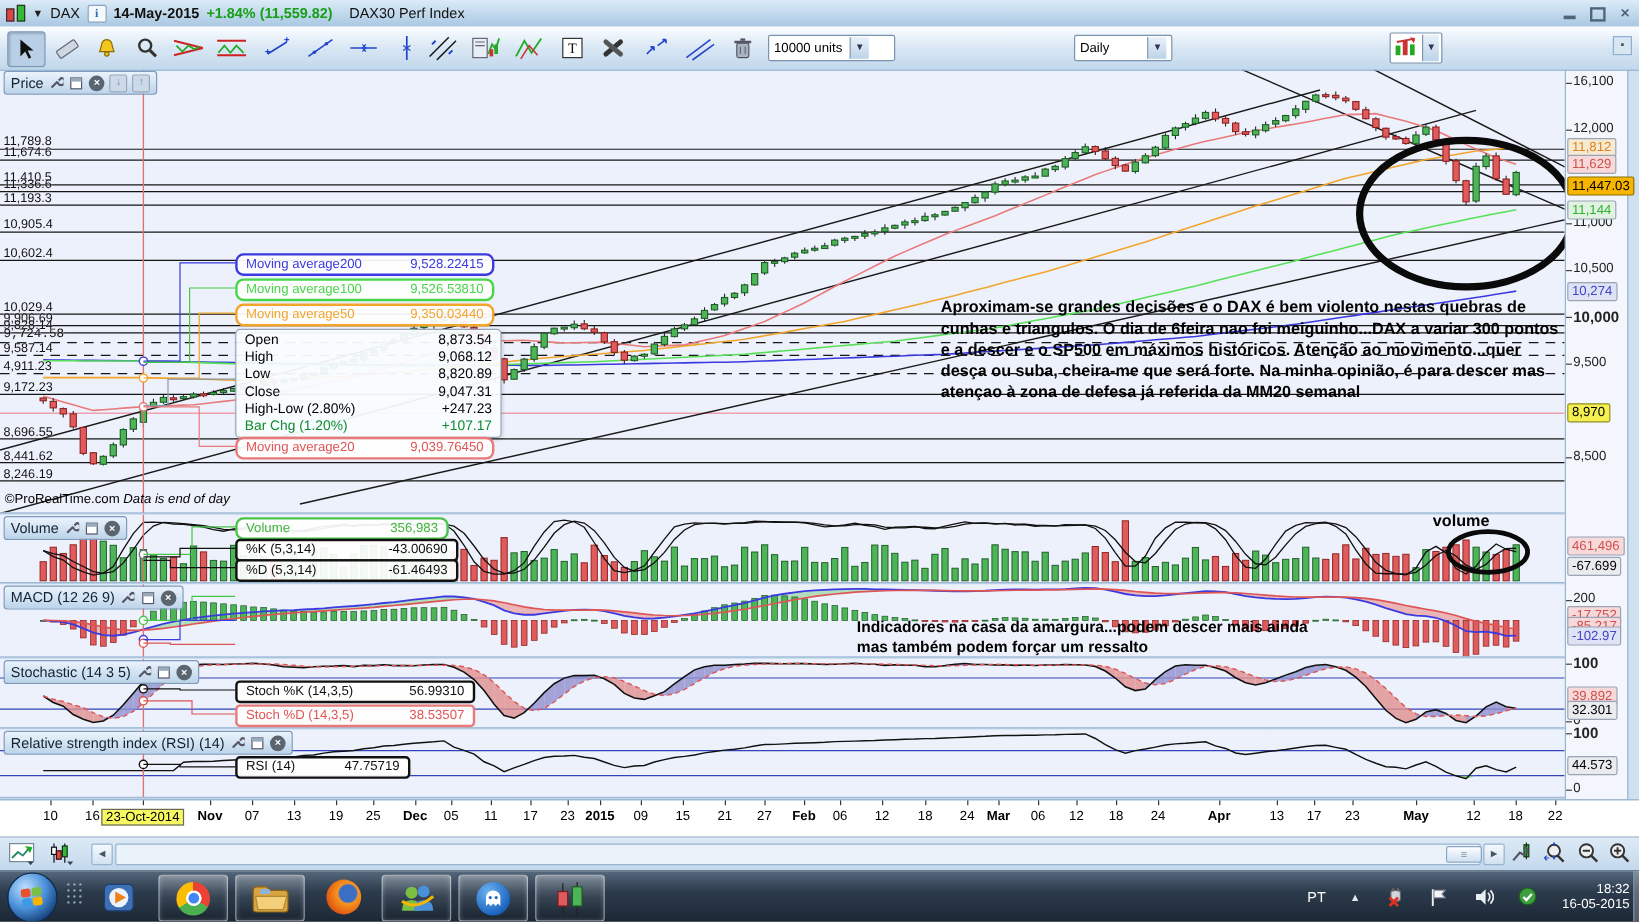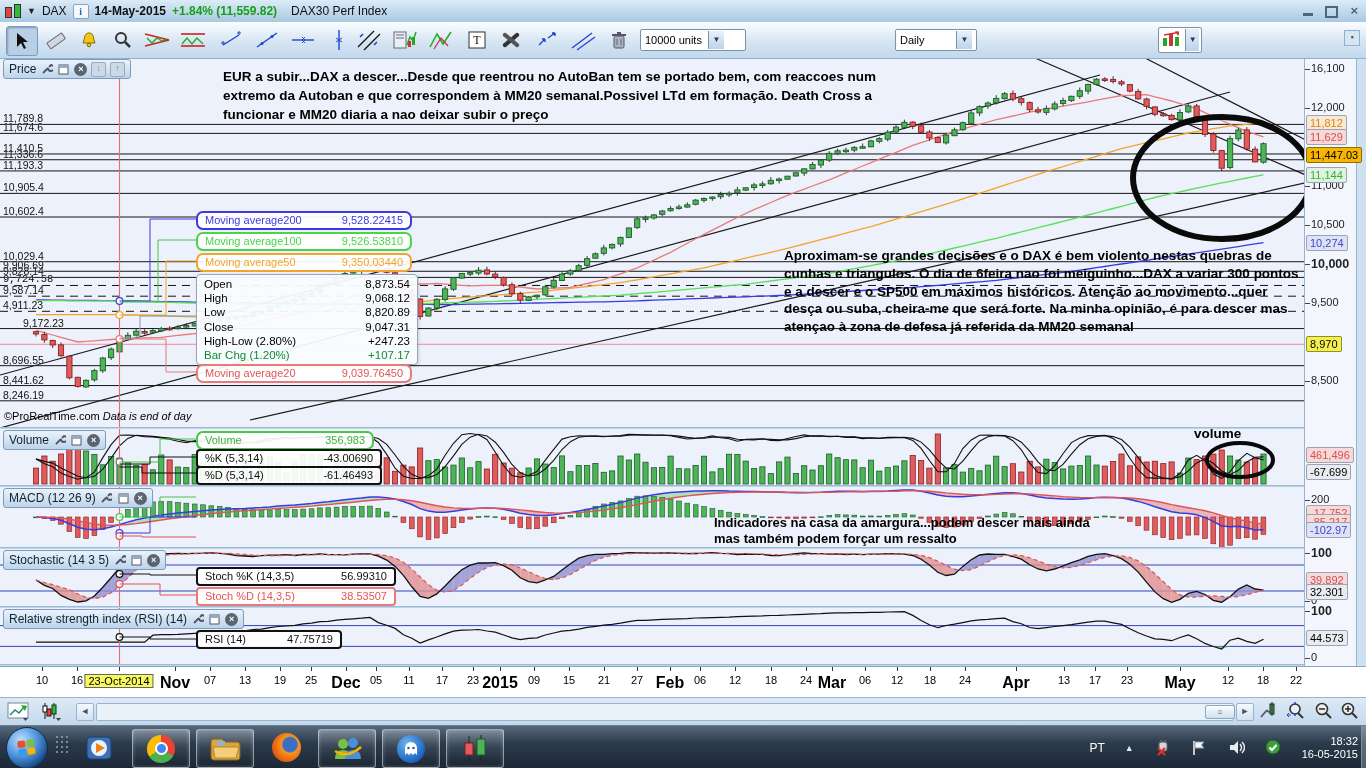--- a/index.html
+++ b/index.html
@@ -59,21 +59,21 @@
   .tip .v{margin-left:14px;}
   .infobox{position:absolute;left:196px;width:206px;background:rgba(250,252,255,.94);border:1px solid #96a6b8;
     border-radius:4px;padding:2px 7px;font-size:11.5px;z-index:9;box-shadow:1px 1px 3px rgba(0,0,0,.15);}
   .inforow{display:flex;justify-content:space-between;height:14.2px;line-height:14.2px;}
   
   .anno{position:absolute;font-weight:bold;color:#000;z-index:9;}
   
   #daterow{left:0;top:666px;width:1366px;height:31px;background:#fff;border-top:1px solid #8aa8c6;z-index:6;}
   .dtick{position:absolute;top:0;width:1px;height:4px;background:#333;}
   .dlabel{position:absolute;top:7px;transform:translateX(-50%);font-size:11px;color:#000;white-space:nowrap;}
-  .dlabel.b{font-weight:bold;font-size:16px;}
+  .dlabel.b{font-weight:bold;font-size:11px;}
   .dlabel.hl{background:#f8f860;border:1px solid #666;padding:0 3px;transform:translateX(-50%);}
   
   #navrow{left:0;top:697px;width:1366px;height:28px;background:linear-gradient(#ddeaf6,#c3d8ec);
     border-top:1px solid #9ab4d0;z-index:30;}
   .navbtn{position:absolute;top:3px;height:20px;display:flex;align-items:center;justify-content:center;}
   #scrolltrack{position:absolute;left:96px;top:5px;width:1136px;height:16px;background:#e9f1f9;
     border:1px solid #9ab4d0;border-radius:2px;}
   #scrollthumb{position:absolute;left:1108px;top:1px;width:28px;height:12px;background:linear-gradient(#fdfeff,#cfe0f0);
     border:1px solid #8aa8c6;border-radius:2px;color:#78909f;font-size:9px;line-height:12px;text-align:center;}
   .sarrow{position:absolute;top:5px;width:16px;height:16px;background:linear-gradient(#f4f9fd,#d2e2f0);
@@ -1399,21 +1399,20 @@
   <div class="tip" style="top:587px;width:182px;border:2px solid #e87a7a;color:#e05555;border-radius:4px">
     <span>Stoch %D (14,3,5)</span>
     <span class="v">38.53507</span>
   </div>
 
   <div class="tip" style="top:630px;width:128px;border:2px solid #111;color:#111;border-radius:4px">
     <span>RSI (14)</span>
     <span class="v">47.75719</span>
   </div>
 
-  <div class="anno" style="left:223px;top:67px;width:692px;font-size:13.5px;line-height:19px">EUR a subir...DAX a descer...Desde que reentrou no AutoBan tem se portado bem, com reaccoes num extremo da Autoban e que correspondem à MM20 semanal.Possivel LTd em formação. Death Cross a funcionar e MM20 diaria a nao deixar subir o preço</div>
   <div class="anno" style="left:784px;top:247px;width:525px;font-size:13.5px;line-height:17.8px">Aproximam-se grandes decisões e o DAX é bem violento nestas quebras de cunhas e triangulos. O dia de 6feira nao foi meiguinho...DAX a variar 300 pontos e a descer e o SP500 em máximos históricos. Atenção ao movimento...quer desça ou suba, cheira-me que será forte. Na minha opinião, é para descer mas atençao à zona de defesa já referida da MM20 semanal</div>
   <div class="anno" style="left:714px;top:515px;width:400px;font-size:13px;line-height:16px">Indicadores na casa da amargura...podem descer mais ainda mas também podem forçar um ressalto</div>
   <div class="anno" style="left:1194px;top:426px;font-size:13.5px">volume</div>
   <div class="abs" style="left:4px;top:410px;font-size:11px;color:#000;z-index:7">
     <span>©ProRealTime.com</span>
     <i>Data is end of day</i>
   </div>
 
   <div id="daterow" class="abs">
       <div class="dtick" style="left: 42px;"></div>
@@ -1701,17 +1700,17 @@
     <div class="pl-label" style="top: 147.745px;">11,336.6</div>
     <div class="pl-label" style="top: 158.923px;">11,193.3</div>
     <div class="pl-label" style="top: 181.379px;">10,905.4</div>
     <div class="pl-label" style="top: 205.013px;">10,602.4</div>
     <div class="pl-label" style="top: 249.707px;">10,029.4</div>
     <div class="pl-label" style="top: 259.278px;">9,906.69</div>
     <div class="pl-label" style="top: 265.405px;">9,828.14</div>
     <div class="pl-label" style="top: 273.483px; font-family: Liberation Mono, monospace;">9,724.58</div>
     <div class="pl-label" style="top: 284.203px;">9,587.14</div>
     <div class="pl-label" style="top: 299.317px;">4,911.23</div>
-    <div class="pl-label" style="top: 316.566px; margin-left: 20px;">9,172.23</div>
+    <div class="pl-label" style="top: 316.566px;">9,172.23</div>
     <div class="pl-label" style="top: 353.669px;">8,696.55</div>
     <div class="pl-label" style="top: 373.554px;">8,441.62</div>
     <div class="pl-label" style="top: 388.797px;">8,246.19</div>
   </div>
 
 </body></html>

